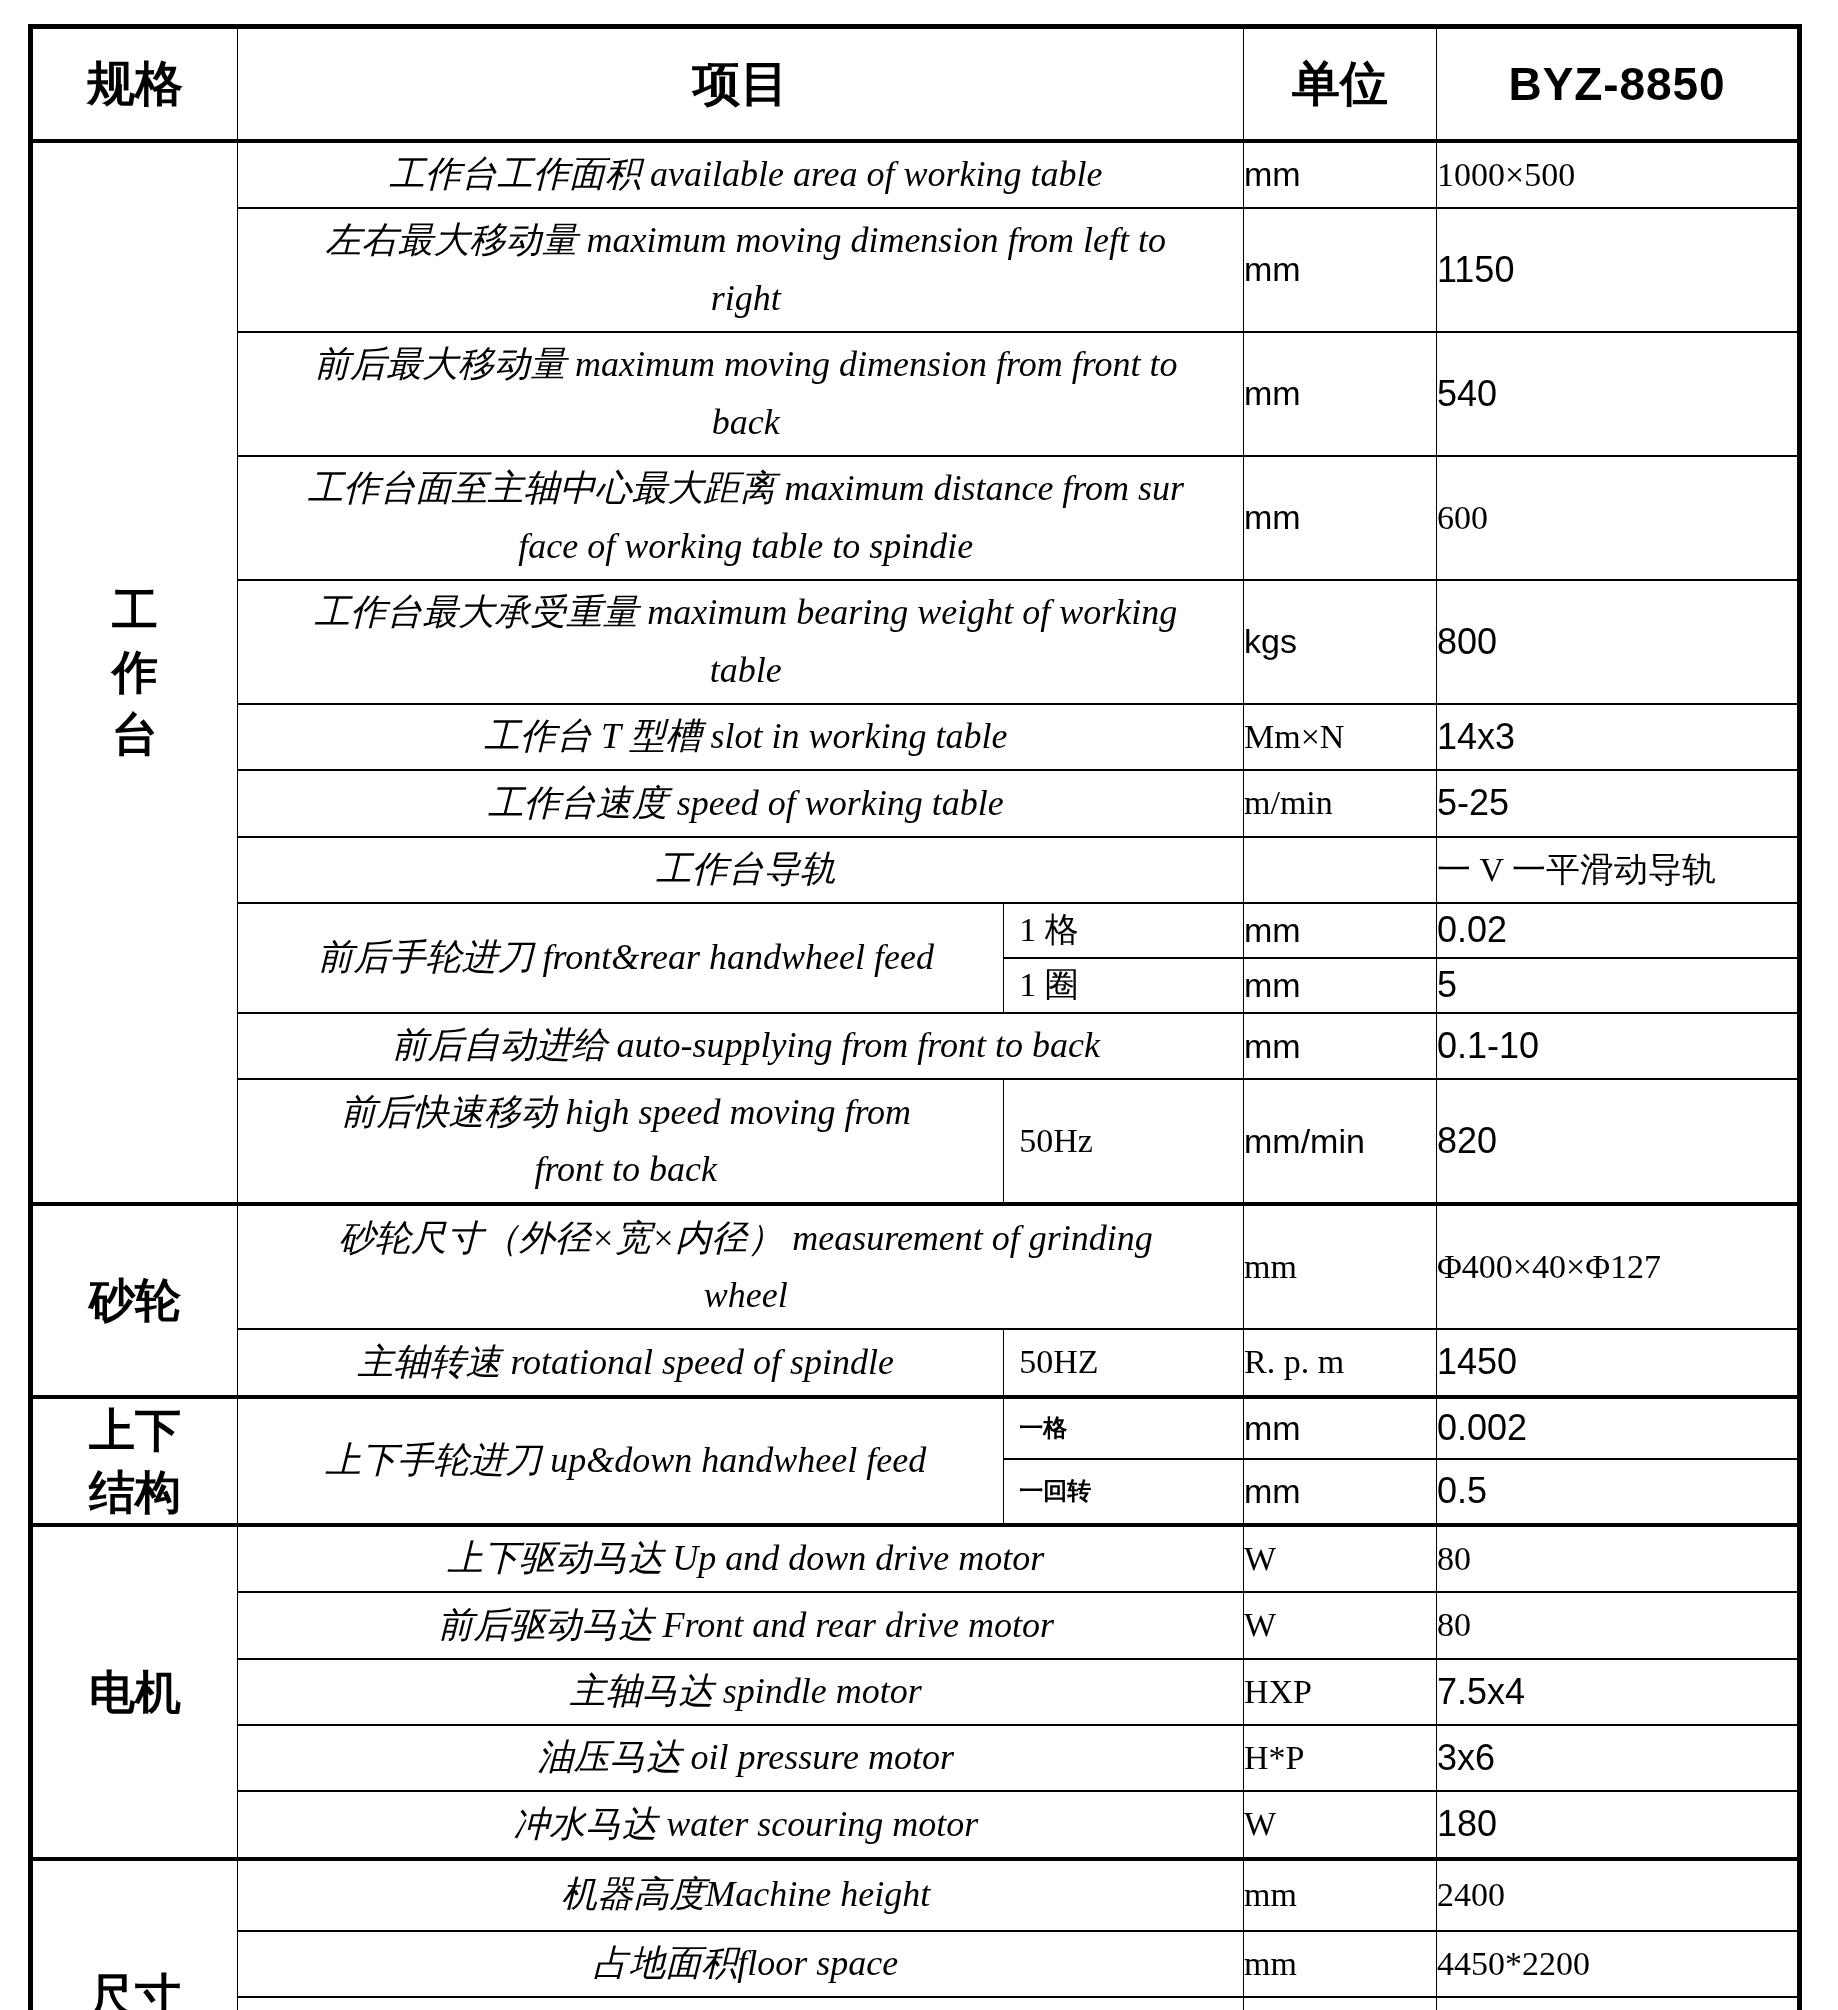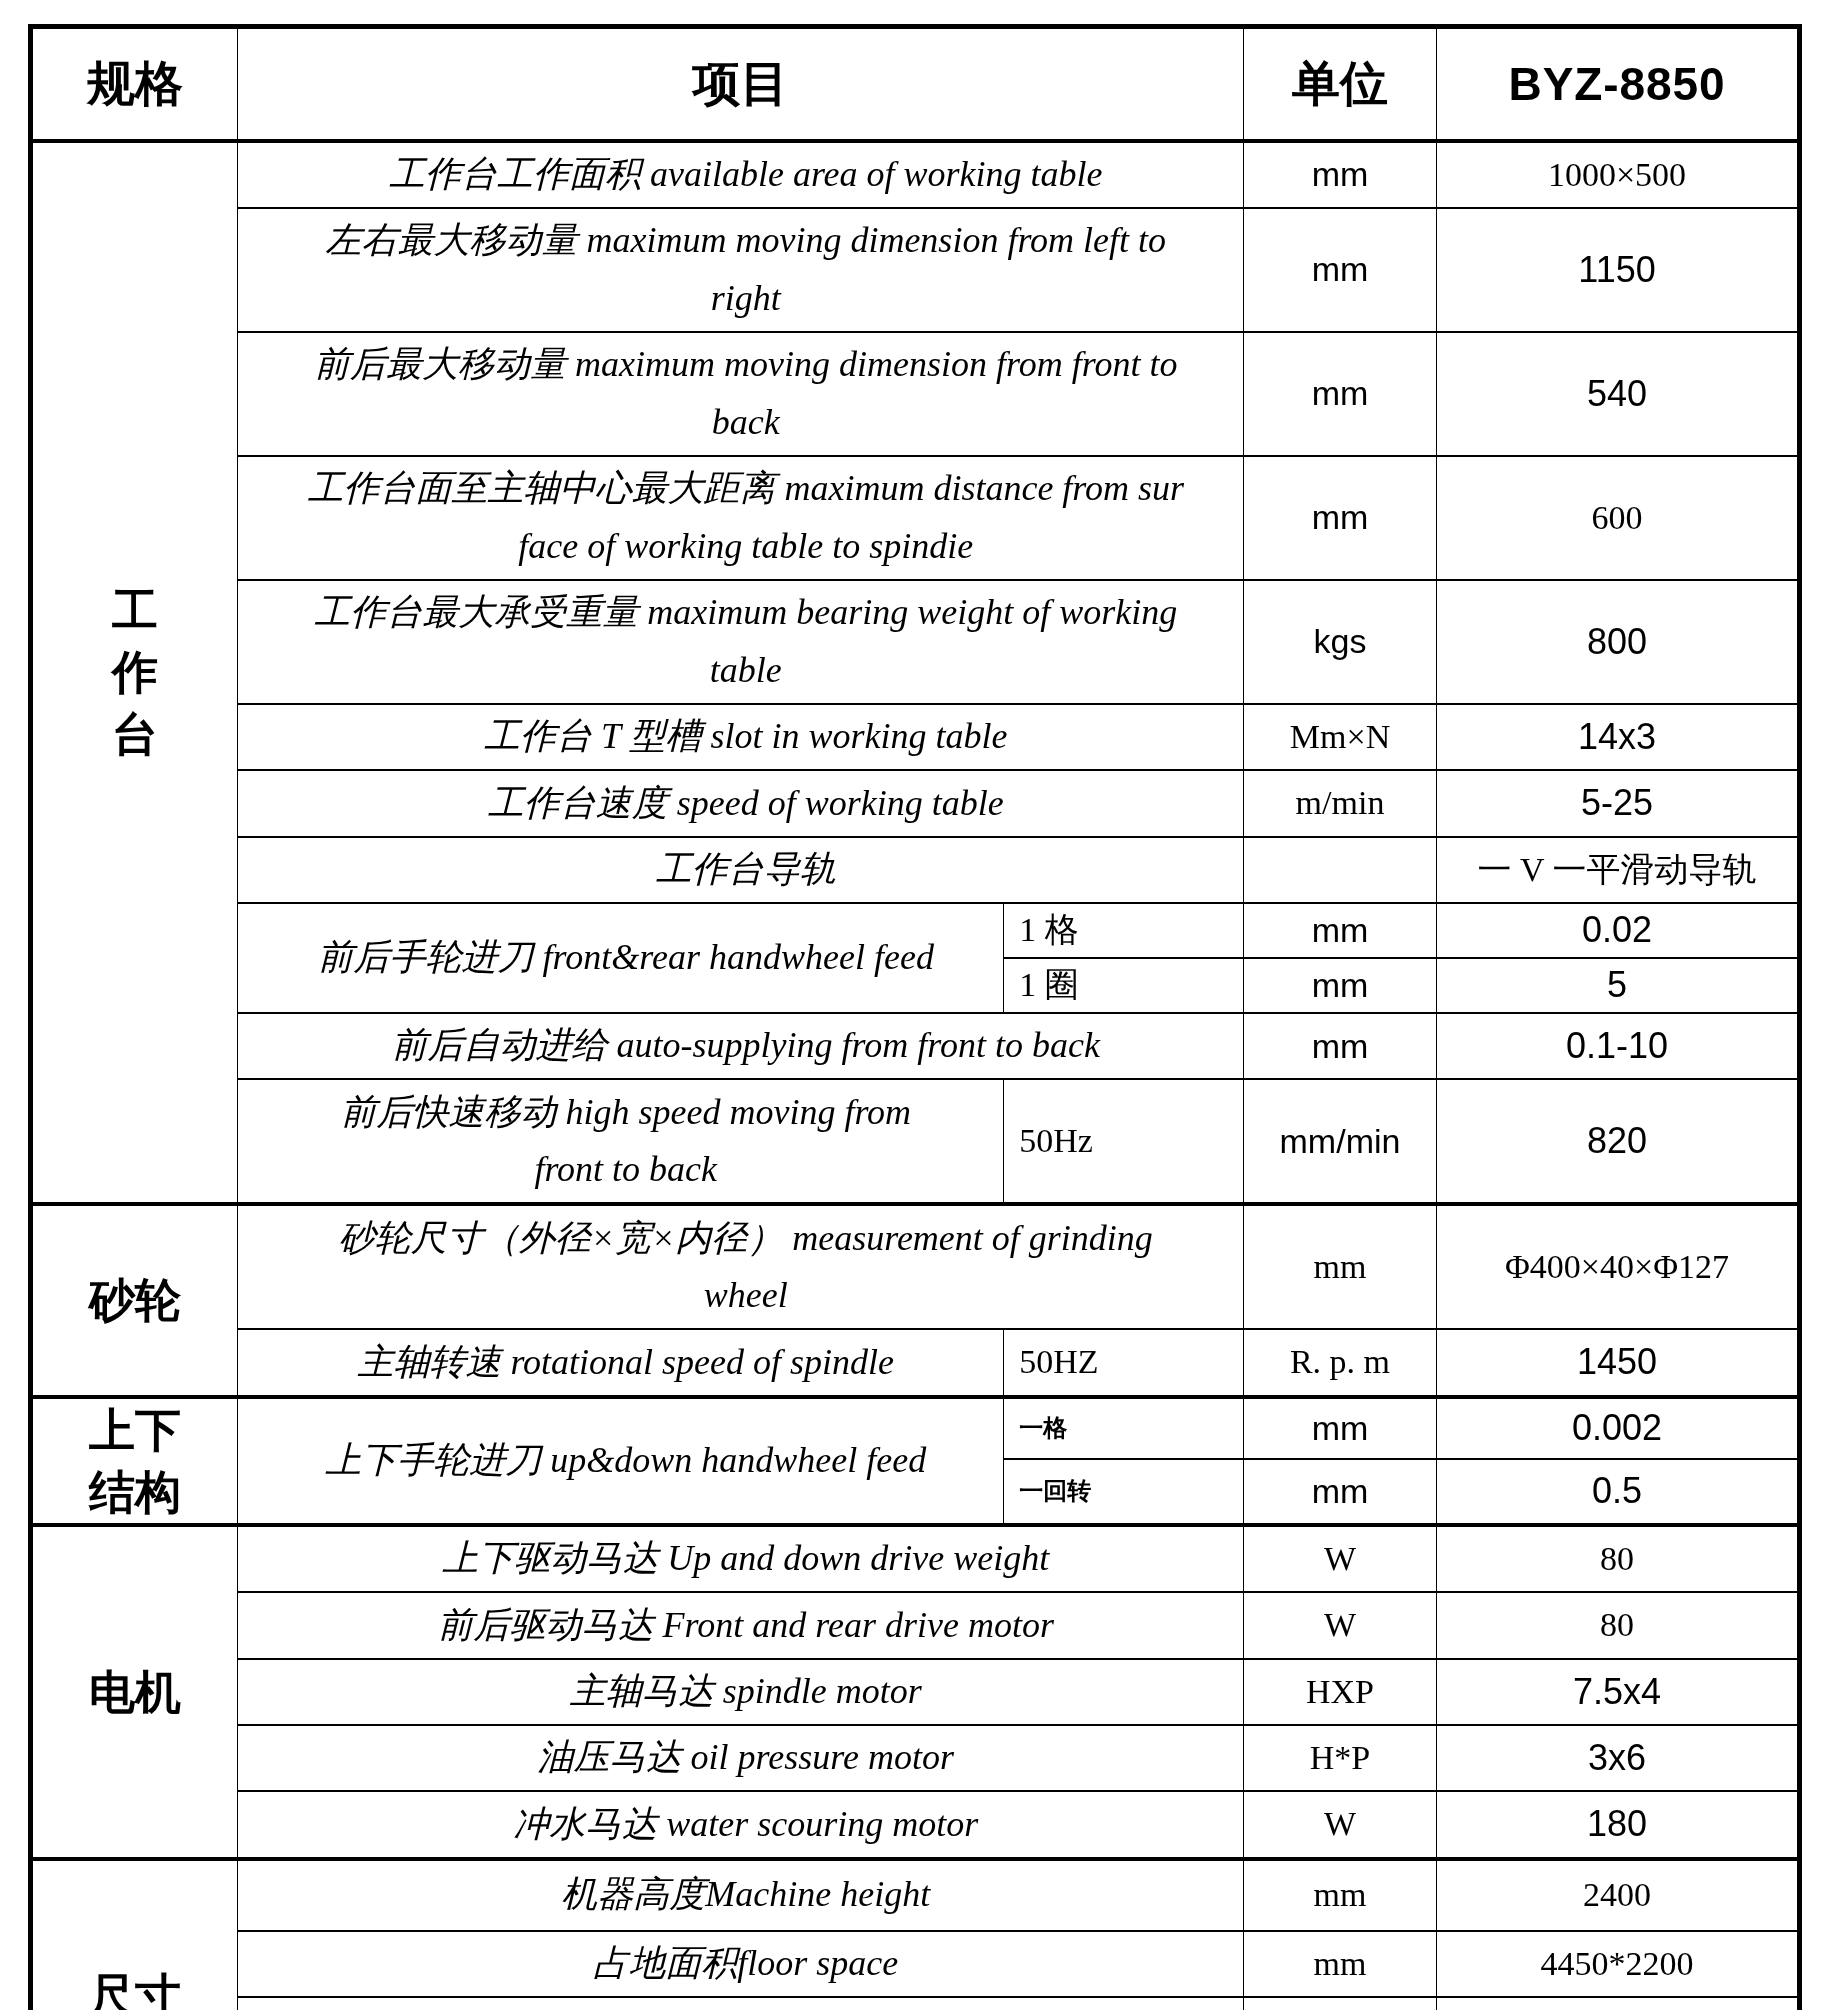--- a/index.html
+++ b/index.html
@@ -39,21 +39,21 @@
   }
   td.item{
     font-size:36px;text-align:center;vertical-align:middle;
     padding:3.4px 8.5px 3.4px 19px;line-height:1.6;white-space:pre-line;font-style:italic;
   }
   td.sub{
     font-size:34px;text-align:left;vertical-align:middle;
     padding-left:15.3px;
   }
   td.sub.sub-bold{font-family:"Liberation Sans", sans-serif;font-weight:bold;font-size:24px;}
-  td.unit,td.val{font-size:34px;text-align:center;vertical-align:middle;}
+  td.unit,td.val{font-size:34px;vertical-align:middle;}
   .sans{font-family:"Liberation Sans", sans-serif;}
   td.val.sans{font-size:36px;}
 
   .footer{
     position:absolute;left:25.6px;top:1934px;width:1789px;
     font-family:"Liberation Sans", sans-serif;font-weight:bold;
     font-size:46px;color:#000;text-align:left;
   }
 </style>
 </head>
@@ -175,21 +175,21 @@
         <td class="val sans">0.002</td>
       </tr>
       <tr style="height:58px;">
         <td class="sub sub-bold">一回转</td>
         <td class="unit sans">mm</td>
         <td class="val sans">0.5</td>
       </tr>
 
       <tr class="g-start" style="height:60px;">
         <td class="group" rowspan="5">电机</td>
-        <td class="item" colspan="2">上下驱动马达 Up and down drive weight</td>
+        <td class="item" colspan="2">上下驱动马达 Up and down drive motor</td>
         <td class="unit">W</td>
         <td class="val">80</td>
       </tr>
       <tr style="height:56px;">
         <td class="item" colspan="2">前后驱动马达 Front and rear drive motor</td>
         <td class="unit">W</td>
         <td class="val">80</td>
       </tr>
       <tr style="height:60px;">
         <td class="item" colspan="2">主轴马达 spindle motor</td>

